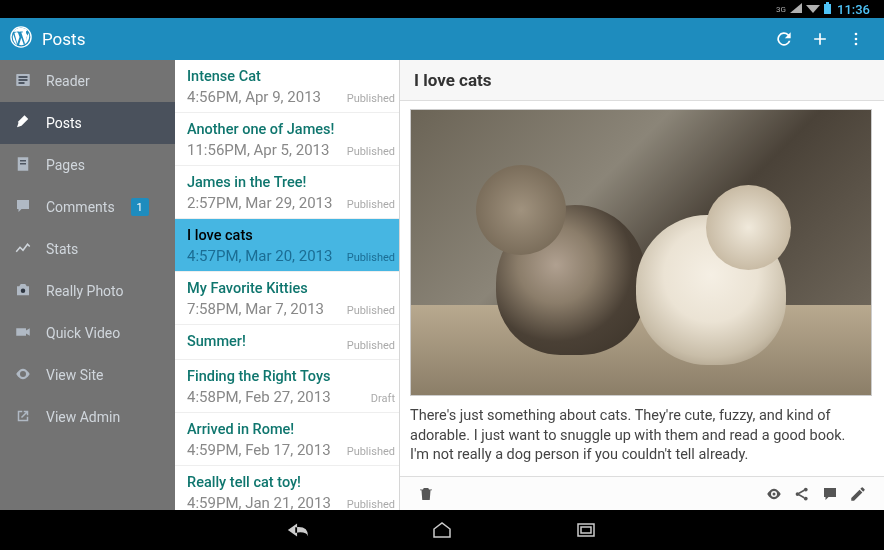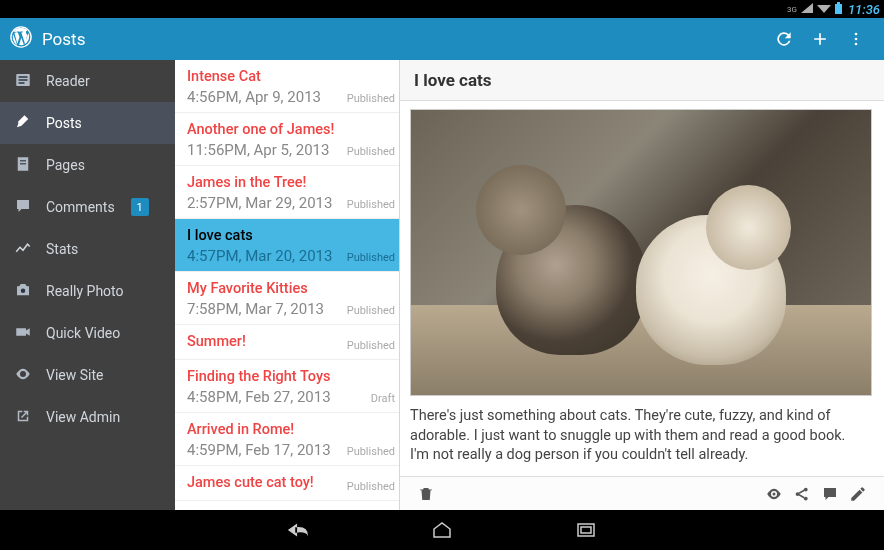--- a/index.html
+++ b/index.html
@@ -1,43 +1,43 @@
 <!DOCTYPE html>
 <html><head>
 <meta charset="utf-8">
 <style>
   * { margin:0; padding:0; box-sizing:border-box; font-family:"Helvetica Neue",Roboto,Arial,sans-serif; }
   body { width:884px; height:550px; background:#f0f0f0; overflow:hidden; }
 
   
-  .statusbar { height:18px; background:#000; color:#fff; display:flex; justify-content:flex-end; align-items:center; font-size:12px; padding:0 4px; gap:4px; }
+  .statusbar { height:18px; background:#000; color:#fff; display:flex; justify-content:flex-end; align-items:center; font-size:12px; padding:0 14px; gap:4px; }
   .statusbar span[data-name$="-icon"] svg, .statusbar .tri { fill:#b0b0b0; }
   .statusbar .batt { width:7px; height:10px; background:#4fc3f7; position:relative; }
   .statusbar .batt::before { content:""; position:absolute; top:-2px; left:2px; width:3px; height:2px; background:#4fc3f7; }
-  .statusbar .clock { color:#4fc3f7; font-size:13px; font-weight:500; margin-left:2px;font-style:italic;}
+  .statusbar .clock { color:#4fc3f7; font-size:13px; font-weight:500; margin-left:2px;}
 
   
   .actionbar { height:42px; background:#1e8cbe; display:flex; align-items:center; color:#fff; padding:0 10px; }
   .actionbar .title { font-size:17px; margin-left:10px; flex:1; }
   .ab-icon { width:36px; height:36px; display:flex; align-items:center; justify-content:center; cursor:pointer; }
   .ab-icon svg { fill:#fff; }
 
   
   .content { display:flex; height:calc(550px - 18px - 42px - 40px); }
-  .sidebar { width:175px; background:#404040; color:#d0d6dc; font-size:14px; overflow:hidden; }
+  .sidebar { width:175px; background:#737373; color:#d0d6dc; font-size:14px; overflow:hidden; }
   .side-item { height:42px; display:flex; align-items:center; padding:0 14px; gap:14px; cursor:pointer; }
   .side-item svg { width:18px; height:18px; fill:#b0b9c4; }
   .side-item.selected { background:#4a515c; color:#fff; }
   .side-item.selected svg { fill:#fff; }
   .badge { width:18px; height:18px; background:#1e8cbe; color:#fff; font-size:11px; display:flex; align-items:center; justify-content:center; border-radius:2px; margin-left:2px;}
 
   
   .postlist { width:225px; background:#fff; border-right:1px solid #d6d6d6; overflow-y:hidden; }
   .post-item { padding:8px 12px 6px; border-bottom:1px solid #eee; cursor:pointer; position:relative; }
-  .post-item .ptitle { font-size:14.5px; color:#ef4444; margin-bottom:3px; font-weight:500;}
+  .post-item .ptitle { font-size:14.5px; color:#0f766e; margin-bottom:3px; font-weight:500;}
   .post-item .pmeta { font-size:15px; color:#888; display:block;}
   .post-item .pstatus { position:absolute; right:4px; bottom:7px; font-size:11px; color:#aaa; }
   .post-item.selected { background:#46b6e2; }
   .post-item.selected .ptitle { color:#000; }
   .post-item.selected .pmeta { color:#1b6d94; }
   .post-item.selected .pstatus { color:#1b6d94; }
 
   
   .detail { flex:1; display:flex; flex-direction:column; background:#fff; }
   .detail-header { padding:10px 14px; border-bottom:1px solid #ddd; font-size:17px; font-weight:bold; color:#333; background:#f7f7f7;}
@@ -202,21 +202,22 @@
         <div class="ptitle" data-name="post-title">Finding the Right Toys</div>
         <span class="pmeta" data-name="post-meta">4:58PM, Feb 27, 2013</span>
         <span class="pstatus" data-name="post-status">Draft</span>
       </div>
       <div class="post-item" data-name="post-list-item">
         <div class="ptitle" data-name="post-title">Arrived in Rome!</div>
         <span class="pmeta" data-name="post-meta">4:59PM, Feb 17, 2013</span>
         <span class="pstatus" data-name="post-status">Published</span>
       </div>
       <div class="post-item" data-name="post-list-item">
-        <div class="ptitle" data-name="post-title">James cute cat toy!</div>
+        <div class="ptitle" data-name="post-title">Really tell cat toy!</div>
+        <span class="pmeta" data-name="post-meta">4:59PM, Jan 21, 2013</span>
         <span class="pstatus" data-name="post-status">Published</span>
       </div>
     </div>
 
   <div class="detail" data-name="post-detail">
     <div class="detail-header" data-name="detail-title">I love cats</div>
     <div class="detail-body" data-name="detail-body">
       <div class="cat-image" data-name="featured-image">
         <div class="wood"></div>
           <div class="kitten1"></div>

